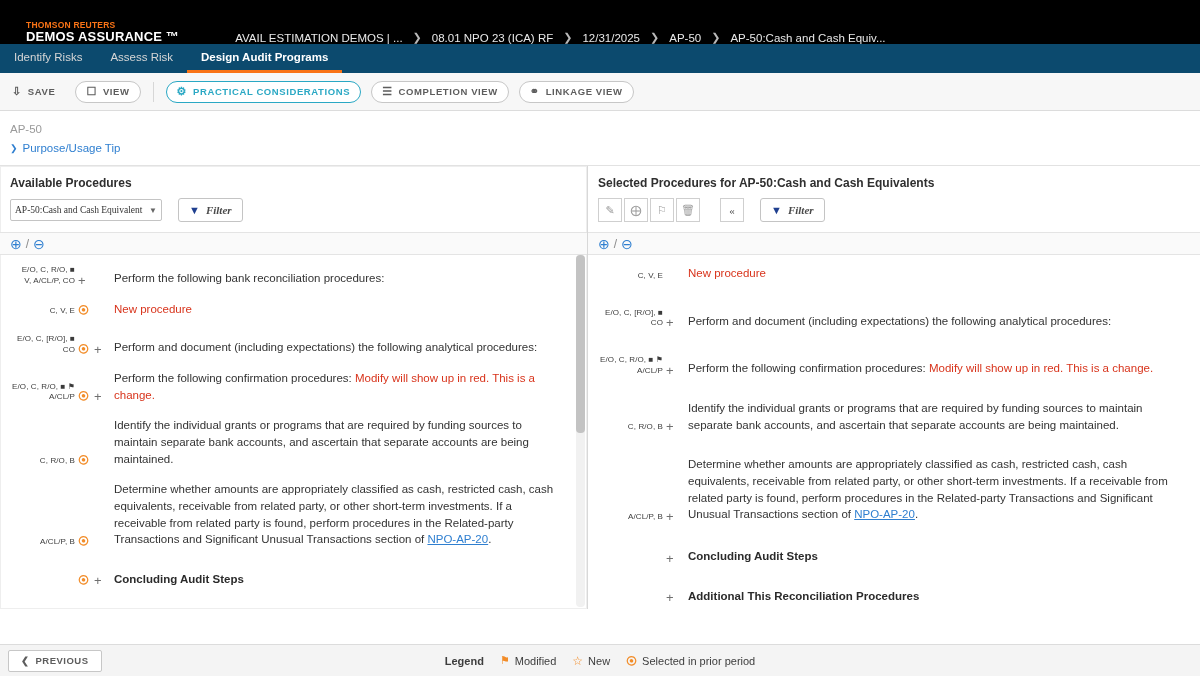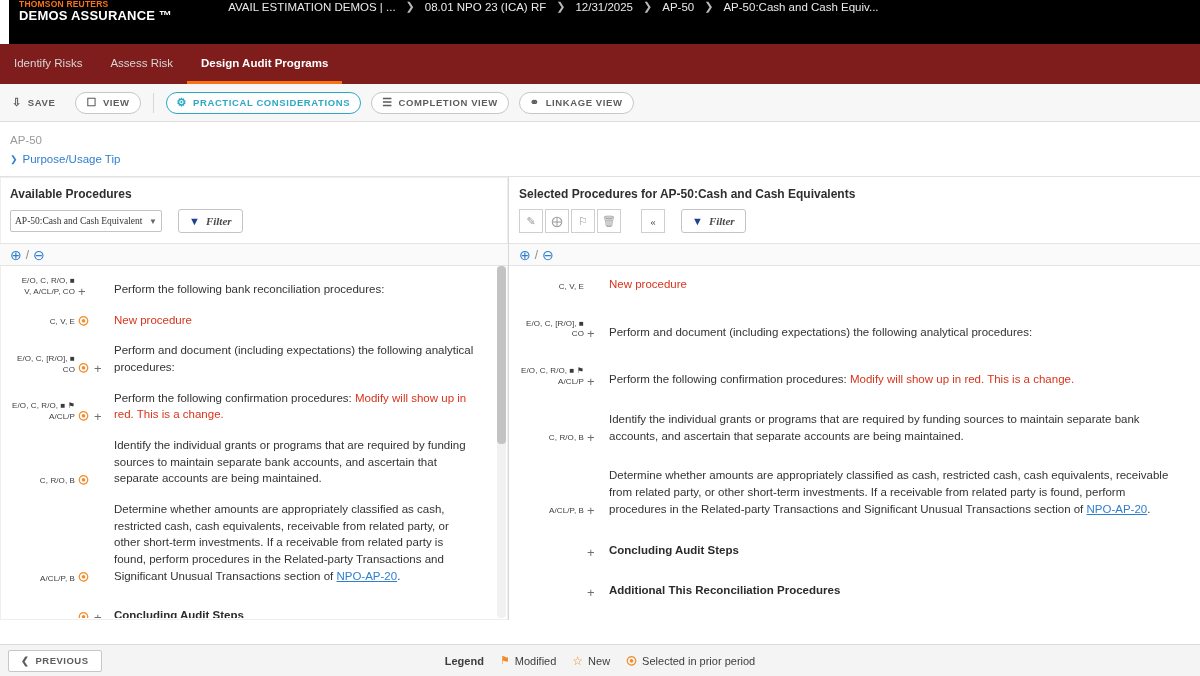--- a/index.html
+++ b/index.html
@@ -11,24 +11,23 @@
     background: #ffffff;
     color: #222;
   }
 
   
   .topbar {
     height: 44px;
     background: #000000;
     color: #ffffff;
     display: flex;
-    align-items: flex-start;
-    padding: 0 10px;
+    align-items: flex-end;
+    padding: 0 26px;
     position: relative;
-    margin-left: 9px;
   }
   .brand { line-height: 1.08; padding-right: 14px; }
   .brand .b1 {
     font-size: 8.5px;
     font-weight: bold;
     letter-spacing: .2px;
     color: #f97316;
   }
   .brand .b2 {
     font-size: 13px;
@@ -46,22 +45,22 @@
   }
   .breadcrumb .crumb { padding: 0 2px; }
   .breadcrumb .sep {
     color: #b9b9b9;
     font-size: 11px;
     padding: 0 8px;
   }
 
   
   .navtabs {
-    height: 40px;
-    background: #7f1d1d;
+    height: 29px;
+    background: #0c4a6e;
     display: flex;
     align-items: stretch;
     padding-left: 0;
   }
   .navtab {
     display: flex;
     align-items: center;
     padding: 0 14px;
     font-size: 11.5px;
     color: #d6d6d6;
@@ -144,21 +143,21 @@
     display: flex;
     margin-top: 10px;
     height: 444px;
     border-top: 1px solid #e2e2e2;
   }
   .pane {
     position: relative;
     background: #ffffff;
   }
   .pane.left {
-    width: 509px;
+    width: 588px;
     border-right: 1px solid #d8d8d8;
     box-shadow: 0 0 0 1px #eee inset;
   }
   .pane.right { flex: 1; }
 
   .pane-title {
     font-size: 12px;
     font-weight: bold;
     color: #2f2f2f;
     padding: 10px 10px 8px 10px;

